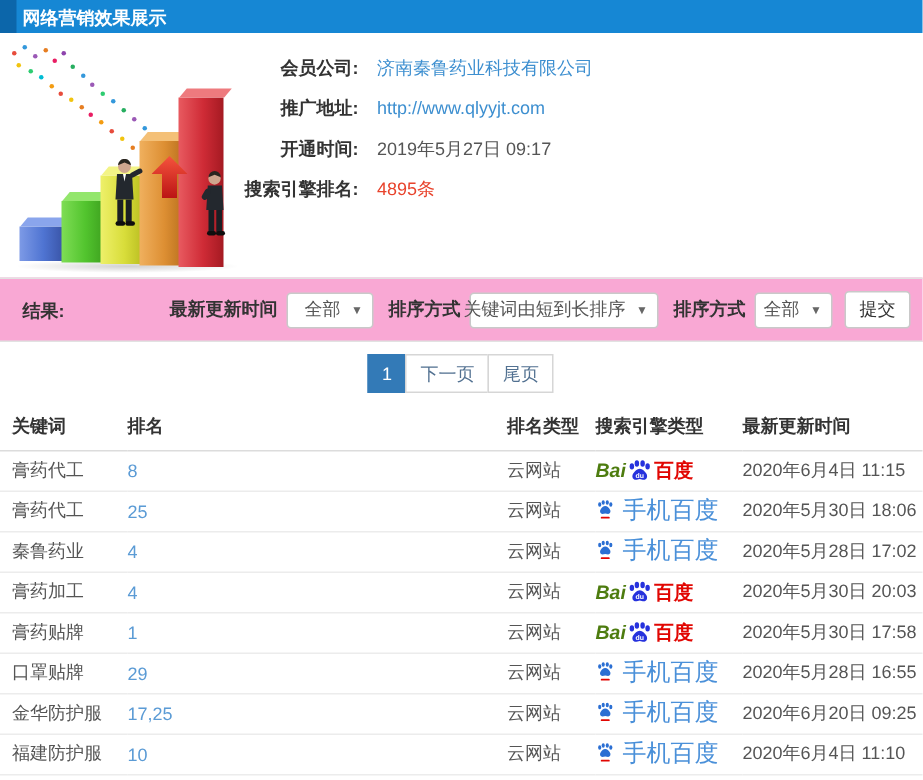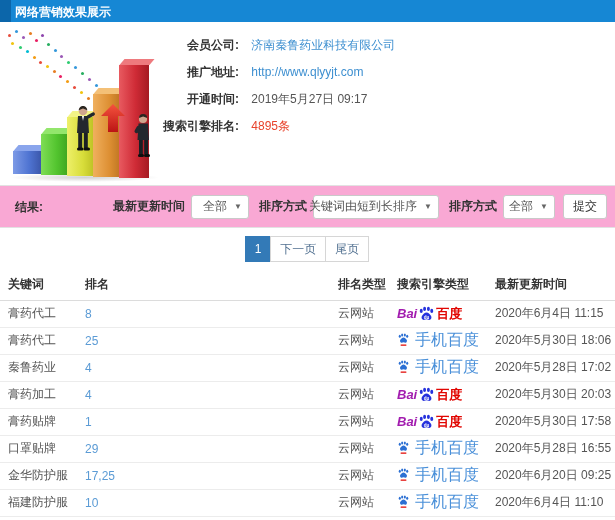--- a/index.html
+++ b/index.html
@@ -74,21 +74,21 @@
   table.data { position:absolute; left:0; top:270px; width:615px; border-collapse:collapse; table-layout:fixed; }
   col.c1{width:85px;} col.c2{width:253px;} col.c3{width:59px;} col.c4{width:98px;} col.c5{width:120px;}
   .data th { height:30px; text-align:left; font-weight:bold; color:#333; font-size:12px;
     border-bottom:1px solid #dcdcdc; vertical-align:middle; padding:0; }
   .data td { height:27px; border-bottom:1px solid #ececec; vertical-align:middle; padding:0; color:#555; }
   .data th:first-child, .data td:first-child { padding-left:8px; }
   .rank a { color:#5b9bd5; text-decoration:none; cursor:pointer; }
 
   
   .logo-baidu { display:inline-flex; align-items:center; font-weight:bold; font-style:italic; }
-  .logo-baidu .bai { color:#a21caf; font-size:13px; letter-spacing:0; }
+  .logo-baidu .bai { color:#4d7c0f; font-size:13px; letter-spacing:0; }
   .logo-baidu .cn { color:#e10602; font-size:13px; font-style:normal; margin-left:1px; }
   .paw-b { width:17px; height:16px; color:#2632dd; margin:0 0 0 1px; }
   .logo-mobile { display:inline-flex; align-items:center; color:#4a90d9; font-size:16px; }
   .paw-s { width:13px; height:15px; color:#2b6fd3; margin-right:5px; }
   .hiddensvg { position:absolute; width:0; height:0; overflow:hidden; }
 </style>
 </head>
 <body>
 
 <svg class="hiddensvg" aria-hidden="true">

